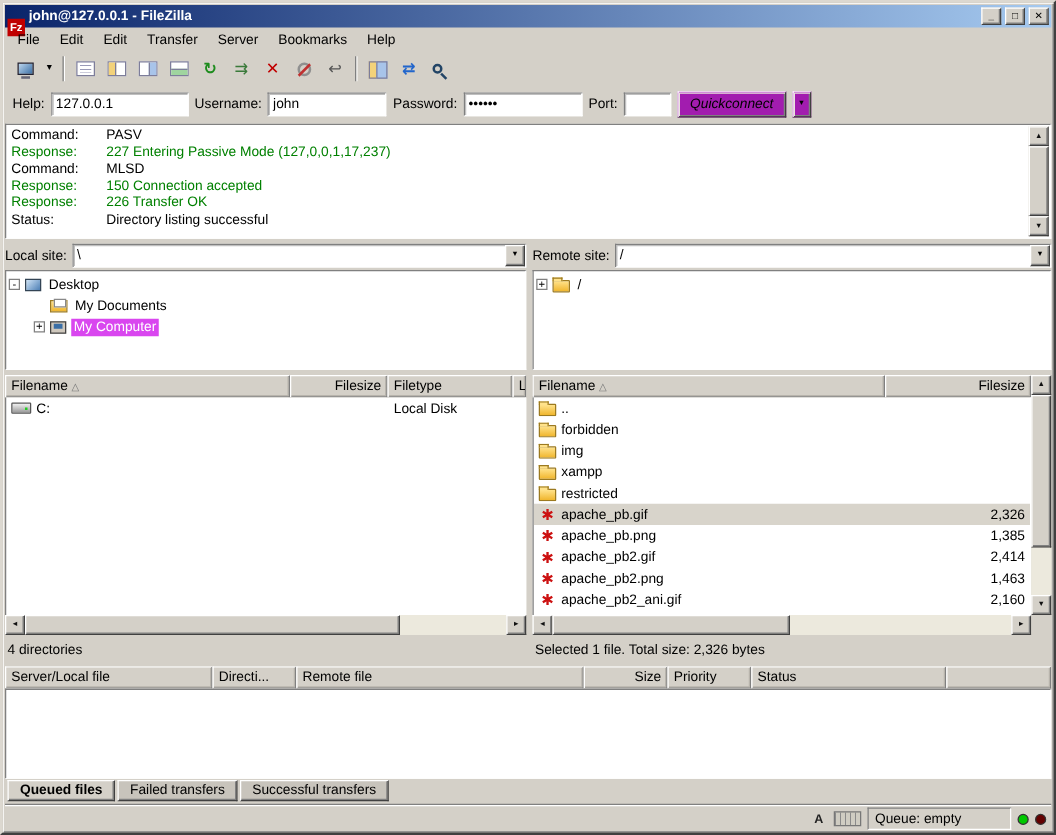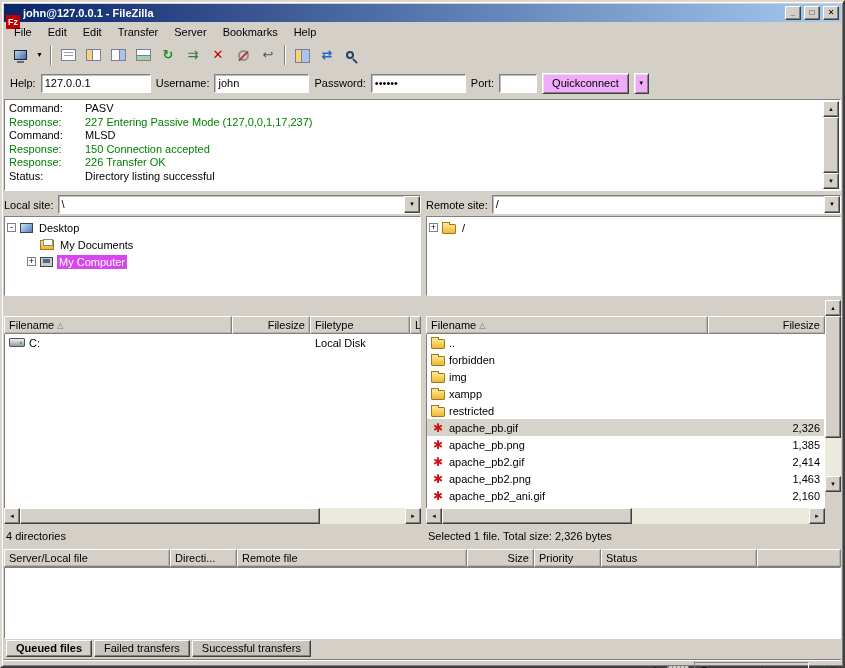--- a/index.html
+++ b/index.html
@@ -37,22 +37,22 @@
   .ico-cmp::before{content:"";position:absolute;left:0;top:0;width:7px;height:12px;background:#f3d27a;border:1px solid #7d7d9a;}
   .ico-cmp::after{content:"";position:absolute;right:0;top:0;width:7px;height:12px;background:#a8c4ea;border:1px solid #7d7d9a;}
   .ico-disc{width:11px;height:11px;border:2px solid #909090;border-radius:50%;position:relative;}
   .ico-disc::after{content:"";position:absolute;left:-3px;top:3px;width:13px;height:2px;background:#c03030;transform:rotate(-45deg);}
   .ico-find{width:8px;height:8px;border:2px solid #246;border-radius:50%;position:relative;margin-right:5px;}
   .ico-find::after{content:"";position:absolute;left:6px;top:5px;width:2px;height:6px;background:#246;transform:rotate(-45deg);}
   
   .qcbar{height:30px;flex:none;display:flex;align-items:center;gap:5px;padding:0 6px;}
   .field{height:19px;background:#fff;border:1px solid;border-color:#808080 #fff #fff #808080;
     box-shadow:inset 1px 1px 0 rgba(0,0,0,.25);font-family:inherit;font-size:11px;padding:1px 3px;}
-  .btn{height:21px;background:#f0abfc;border:1px solid;border-color:#fff #404040 #404040 #fff;
-    box-shadow:inset 1px 1px 0 #e8e4dc,inset -1px -1px 0 #808080;font-family:inherit;font-size:11px;padding:0 9px;}
+  .btn{height:21px;background:#a21caf;border:1px solid;border-color:#fff #404040 #404040 #fff;
+    box-shadow:inset 1px 1px 0 #e8e4dc,inset -1px -1px 0 #808080;font-family:inherit;font-size:11px;padding:0 9px;font-style:italic;}
   .btn.drop{width:15px;padding:0;font-size:6px;}
   
   .logbox{height:92px;flex:none;margin:1px 0;background:#ffffff;border:1px solid;border-color:#808080 #fff #fff #808080;
     position:relative;padding:2px 20px 2px 4px;overflow:hidden;}
   .log-line{display:flex;height:13.5px;line-height:13.5px;white-space:nowrap;}
   .log-prefix{width:76px;flex:none;}
   
   .vscroll{width:16px;background:#ece9dd;display:flex;flex-direction:column;}
   .vscroll.abs{position:absolute;top:1px;right:1px;bottom:1px;}
   .hscroll{height:16px;background:#ece9dd;display:flex;flex:none;}
@@ -78,21 +78,21 @@
   .tree-row{height:17px;display:flex;align-items:center;gap:4px;white-space:nowrap;}
   .expander{width:9px;height:9px;flex:none;border:1px solid #808080;background:#fff;font-size:9px;
     line-height:7px;text-align:center;color:#000;}
   .expander.none{border:none;background:transparent;}
   .indent{width:16px;flex:none;}
   .tree-label{padding:1px 2px;}
   .tree-label.selected{background:#d946ef;color:#fff;}
   .sp4{height:4px;flex:none;}
   
   .filesgrid{display:flex;flex:none;}
-  .fg-main{flex:1;min-width:0;display:flex;flex-direction:column;margin-top:16px;}
+  .fg-main{flex:1;min-width:0;display:flex;flex-direction:column;}
   .fg-side{width:16px;flex:none;display:flex;flex-direction:column;}
   .list-header{height:18px;flex:none;display:flex;overflow:hidden;}
   .col{background:#d4d0c8;border:1px solid;border-color:#fff #808080 #808080 #fff;box-shadow:inset -1px -1px 0 #b8b4ac;
     padding:1px 4px;display:flex;align-items:center;gap:3px;white-space:nowrap;overflow:hidden;flex:none;}
   .col.right{justify-content:flex-end;}
   .col.fill{flex:1;}
   .sort{font-size:8px;color:#777;}
   .listbox{background:#fff;border-left:1px solid #808080;border-right:1px solid #fff;overflow:hidden;flex:none;}
   .file-row{height:17px;display:flex;align-items:center;white-space:nowrap;}
   .file-row.selected{background:#d8d4cb;}

